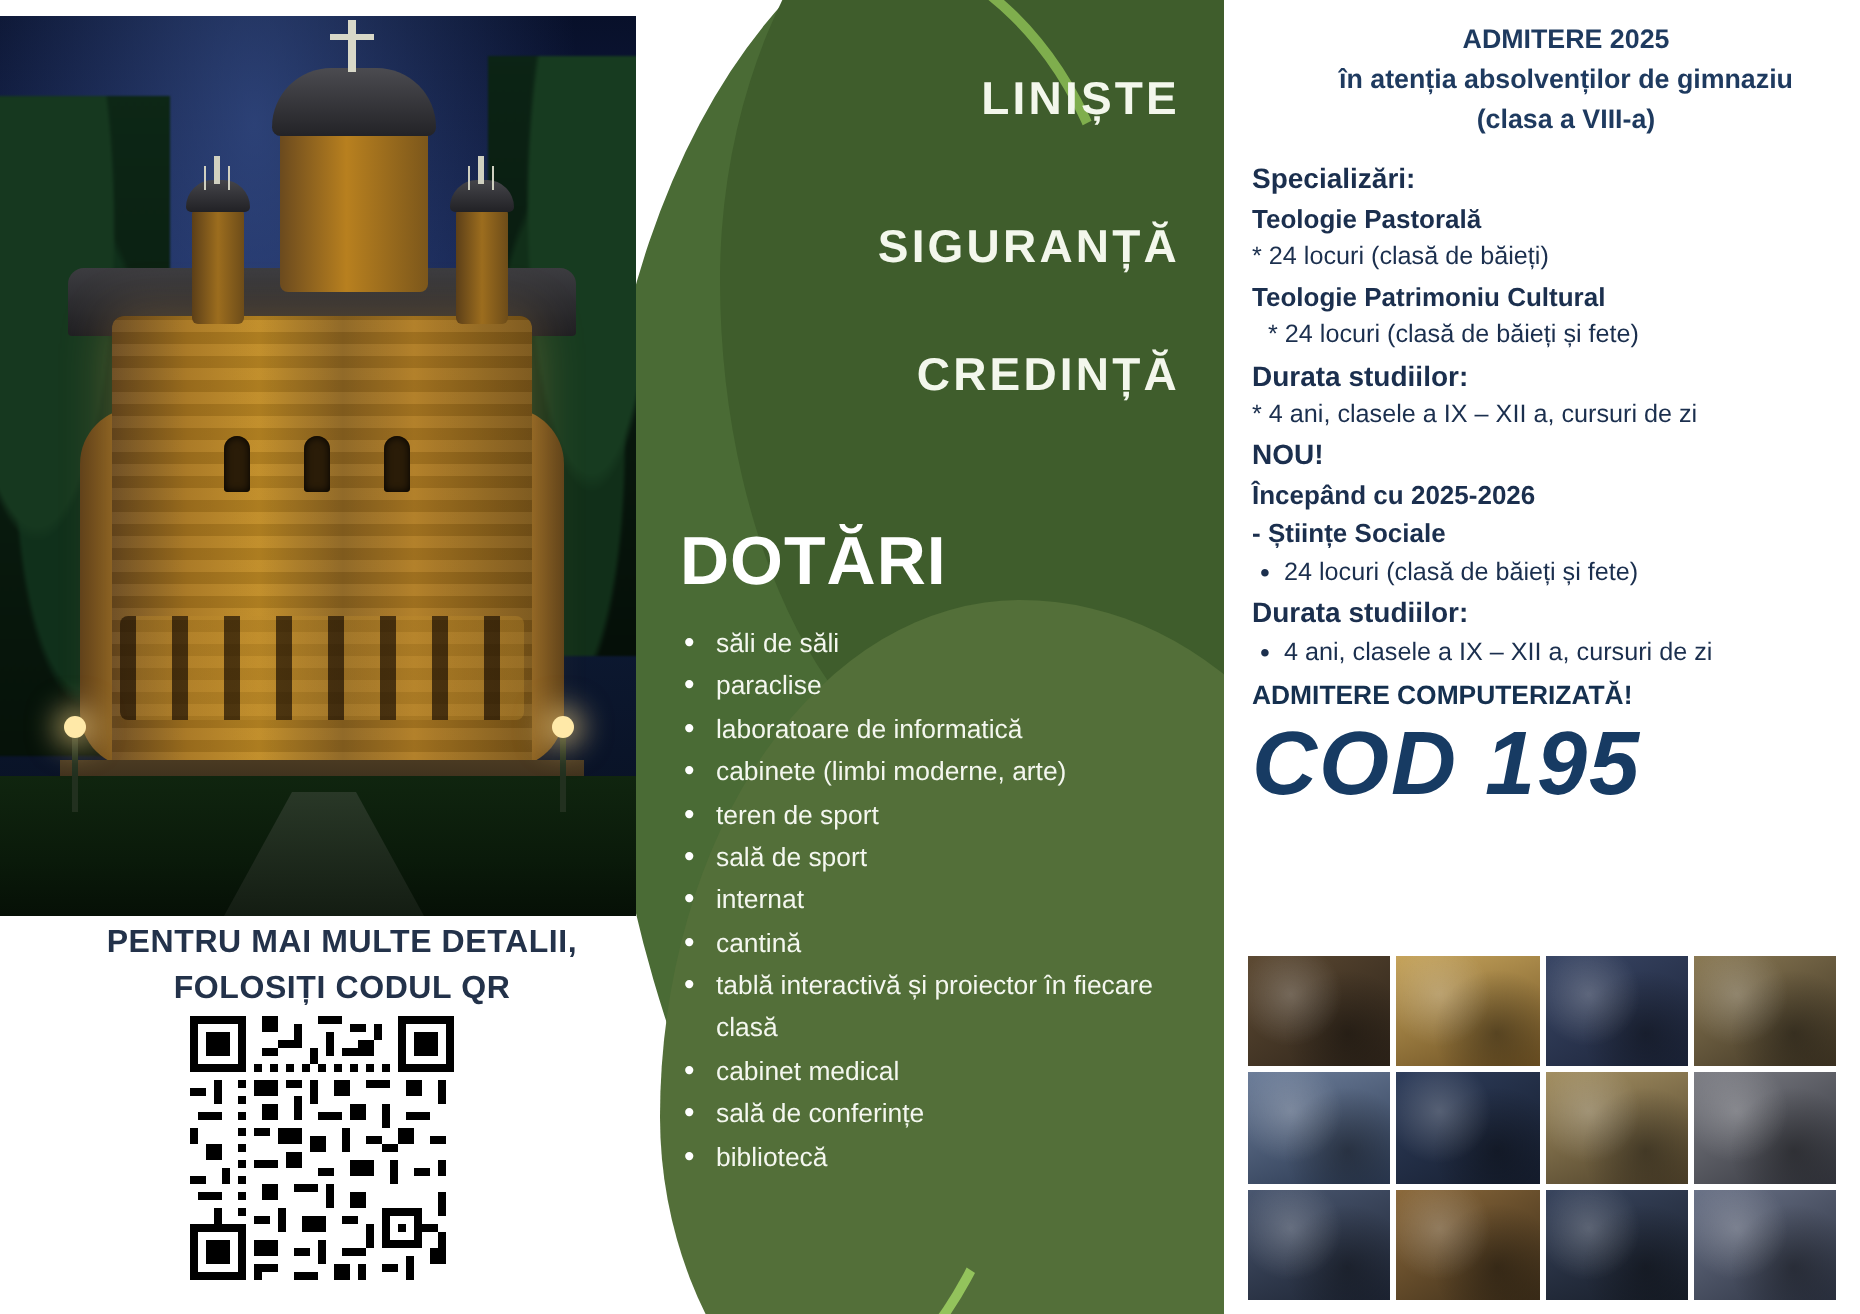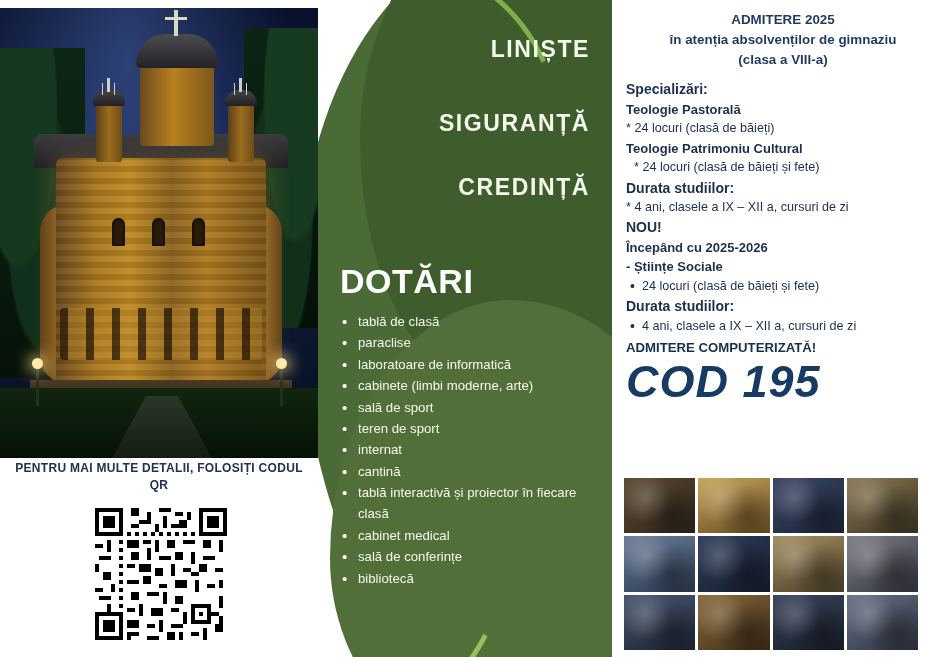--- a/index.html
+++ b/index.html
@@ -160,23 +160,23 @@
     clip-path: polygon(34% 0, 66% 0, 100% 100%, 0 100%);
     opacity: .9;
   }
   .ph-lamp { position: absolute; bottom: 52px; width: 3px; height: 40px; background: #22301f; }
   .ph-lamp::after { content:""; position:absolute; left:-4px; top:-8px; width:11px; height:11px; border-radius:50%; background:#ffe9a8; box-shadow:0 0 14px 5px rgba(255,220,140,.55); }
   #lp1 { left: 36px; }
   #lp2 { left: 280px; }
 
   
   #qr-caption {
-    position: absolute; left: 8px; top: 460px; width: 302px;
+    position: absolute; left: 20px; top: 460px; width: 302px;
     text-align: center;
-    font-size: 12px; font-weight: 700; color: #23324a;
+    font-size: 16px; font-weight: 700; color: #23324a;
     letter-spacing: .3px; line-height: 1.45;
   }
   #qr-box {
     position: absolute; left: 95px; top: 508px;
     width: 132px; height: 132px; background: #fff;
     display: block;
   }
 
   
   .kw {
@@ -429,26 +429,26 @@
     </g>
   </svg>
 
   <div class="kw" id="kw1">LINIȘTE</div>
   <div class="kw" id="kw2">SIGURANȚĂ</div>
   <div class="kw" id="kw3">CREDINȚĂ</div>
 
   <div id="dotari">
     <div id="dotari-title">DOTĂRI</div>
     <ul id="dotari-list">
-      <li>tablă de clasă</li>
+      <li>săli de săli</li>
       <li>paraclise</li>
       <li>laboratoare de informatică</li>
       <li>cabinete (limbi moderne, arte)</li>
+      <li>teren de sport</li>
       <li>sală de sport</li>
-      <li>teren de sport</li>
       <li>internat</li>
       <li>cantină</li>
       <li>tablă interactivă și proiector în fiecare clasă</li>
       <li>cabinet medical</li>
       <li>sală de conferințe</li>
       <li>bibliotecă</li>
     </ul>
   </div>
 </div>
 

